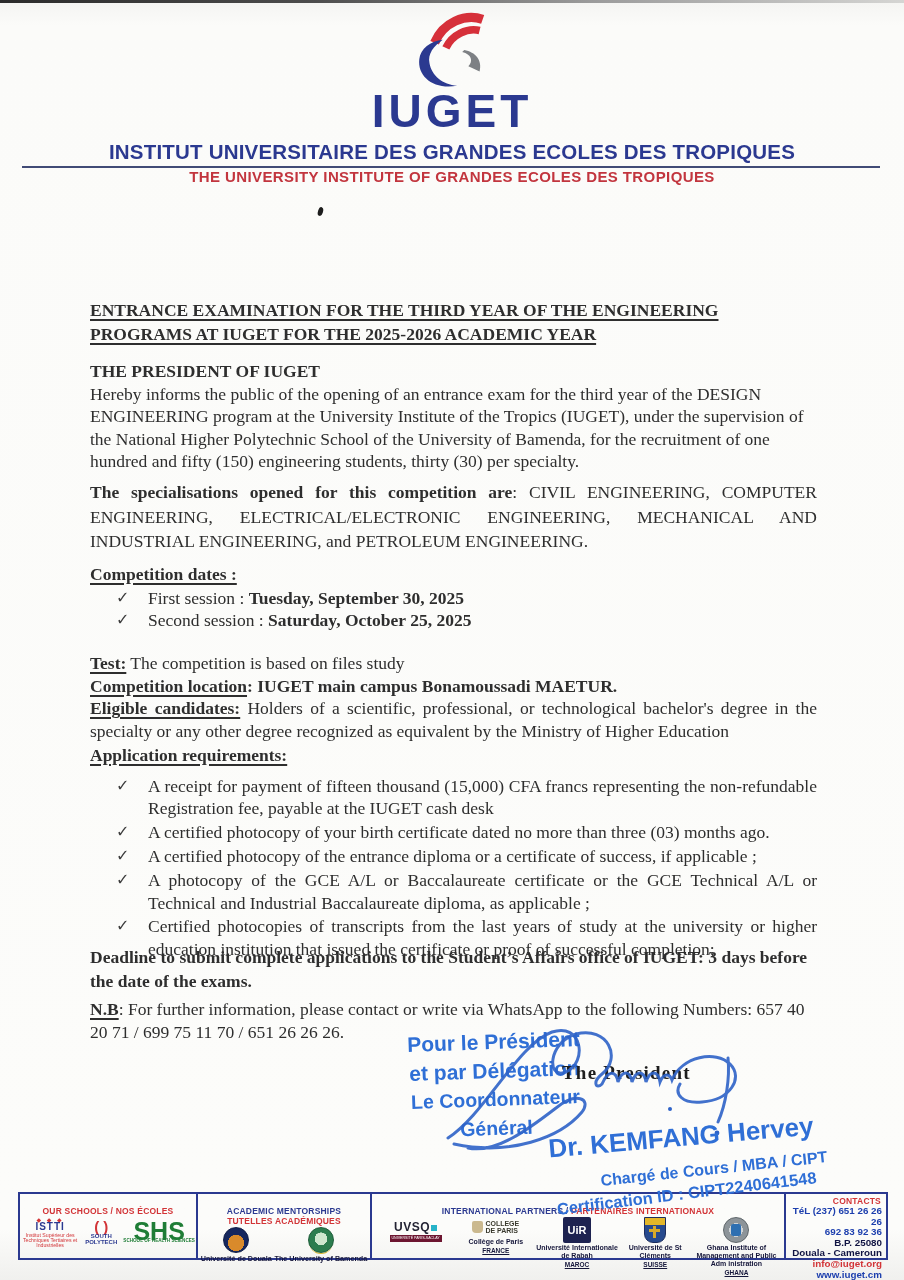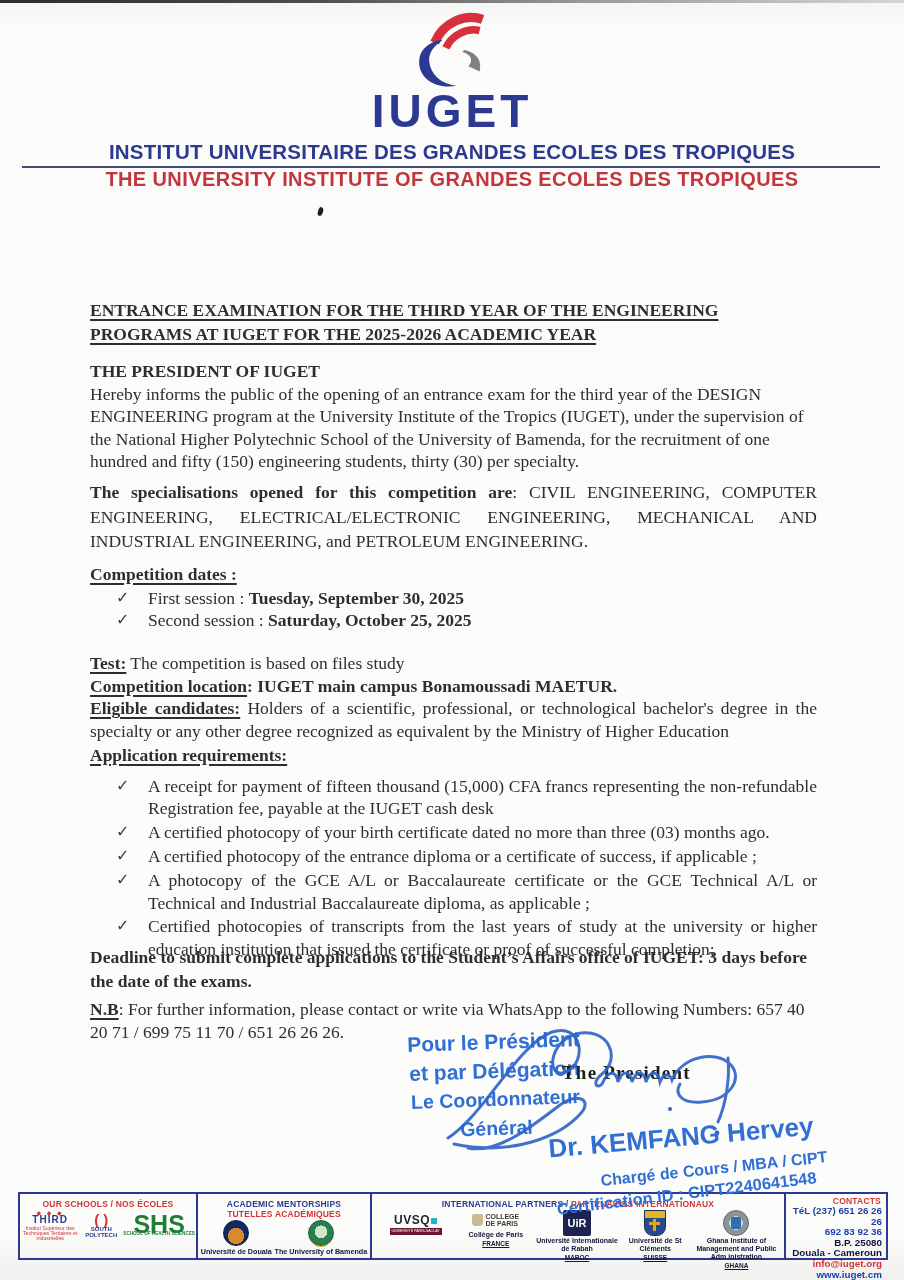--- a/index.html
+++ b/index.html
@@ -8,21 +8,21 @@
         font-family:"Liberation Serif",serif;color:#2e2e2e;}
   .scan-edge{position:absolute;top:0;left:0;width:100%;height:3px;
         background:linear-gradient(to right,#2b2b2b 0%,#4d4d4d 35%,#9a9a9a 65%,#d5d5d3 100%);}
 
   
   .header{position:absolute;top:12px;left:0;width:100%;text-align:center;
           font-family:"Liberation Sans",sans-serif;}
   .logo-wrap{height:84px;display:flex;justify-content:center;align-items:flex-start;}
   .brand{font-size:46px;font-weight:800;color:#2b3990;letter-spacing:4px;line-height:1;margin-top:-8px;}
   .inst-fr{font-size:20.5px;font-weight:bold;color:#2b3990;letter-spacing:.2px;margin-top:6px;}
-  .inst-en{font-size:20px;font-weight:bold;color:#c2353e;letter-spacing:.4px;margin-top:4px;}
+  .inst-en{font-size:15px;font-weight:bold;color:#c2353e;letter-spacing:.4px;margin-top:4px;}
   .header-rule{position:absolute;top:166px;left:22px;width:858px;height:2px;background:#414b76;}
 
   .speck{position:absolute;top:207px;left:318px;width:5px;height:9px;background:#1d1d1d;
          transform:rotate(18deg);border-radius:45% 60% 50% 55%;}
 
   
   .press-title{position:absolute;top:240px;left:0;width:100%;text-align:center;
                font-family:"Liberation Sans",sans-serif;font-weight:bold;font-size:28px;
                color:#3e3e40;letter-spacing:1px;}
   .press-title span{border-bottom:3px solid #3e3e40;padding-bottom:3px;}
@@ -64,21 +64,21 @@
                font-weight:bold;font-size:16px;color:#2f6fd6;transform:rotate(-6deg);}
   .certification{position:absolute;left:556px;top:1184px;font-family:"Liberation Sans",sans-serif;
                font-weight:bold;font-size:16.5px;color:#2f6fd6;transform:rotate(-7deg);z-index:5;}
 
   
   .footer{position:absolute;left:18px;top:1192px;width:866px;height:64px;border:2px solid #2b3990;
           display:flex;font-family:"Liberation Sans",sans-serif;}
   .fcell{position:relative;height:100%;}
   .fcell+.fcell{border-left:2px solid #2b3990;}
   .fc1{width:176px;} .fc2{width:172px;} .fc3{width:412px;} .fc4{flex:1;}
-  .fhead{text-align:center;font-weight:bold;font-size:8.5px;margin-top:5px;letter-spacing:.2px;}
+  .fhead{text-align:center;font-weight:bold;font-size:8.5px;margin-top:12px;letter-spacing:.2px;}
   .red{color:#d23437;} .navy{color:#2b3990;}
   .logo-row{display:flex;justify-content:space-evenly;align-items:center;margin-top:2px;}
   .mini{text-align:center;line-height:1.05;}
   .istti-name{font-weight:bold;color:#2b3990;font-size:10px;letter-spacing:1px;}
   .istti-dots{color:#d23437;font-size:6px;letter-spacing:2px;line-height:4px;}
   .istti-sub{color:#d23437;font-size:5.2px;width:58px;}
   .south-glyph{color:#d23437;font-size:15px;font-weight:bold;line-height:12px;}
   .south-name{color:#2b3990;font-size:6px;font-weight:bold;width:42px;}
   .shs-name{color:#1f7d36;font-weight:800;font-size:25px;line-height:16px;}
   .shs-sub{color:#1f7d36;font-size:4.6px;font-weight:bold;}
@@ -226,21 +226,21 @@
   <div class="signer-title">Chargé de Cours / MBA / CIPT</div>
   <div class="certification">Certification ID :  CIPT2240641548</div>
 
   <div class="footer">
 
     <div class="fcell fc1">
       <div class="fhead red">OUR SCHOOLS / NOS ÉCOLES</div>
       <div class="logo-row">
         <div class="mini">
           <div class="istti-dots">◆ ◆ ◆</div>
-          <div class="istti-name">THIRD</div>
+          <div class="istti-name">ISTTI</div>
           <div class="istti-sub">Institut Supérieur des Techniques Tertiaires et Industrielles</div>
         </div>
         <div class="mini">
           <div class="south-glyph">( )</div>
           <div class="south-name">SOUTH POLYTECH</div>
         </div>
         <div class="mini">
           <div class="shs-name">SHS</div>
           <div class="shs-sub">SCHOOL OF HEALTH SCIENCES</div>
         </div>

